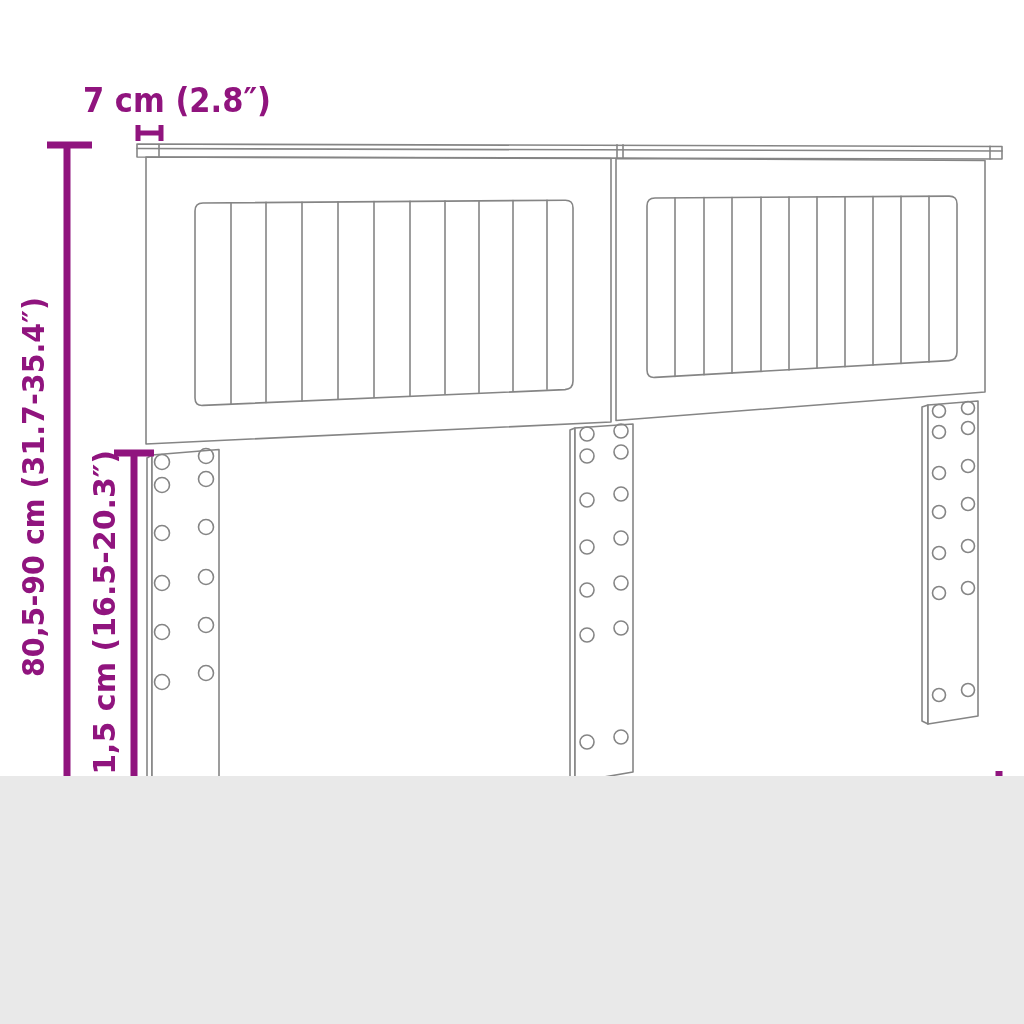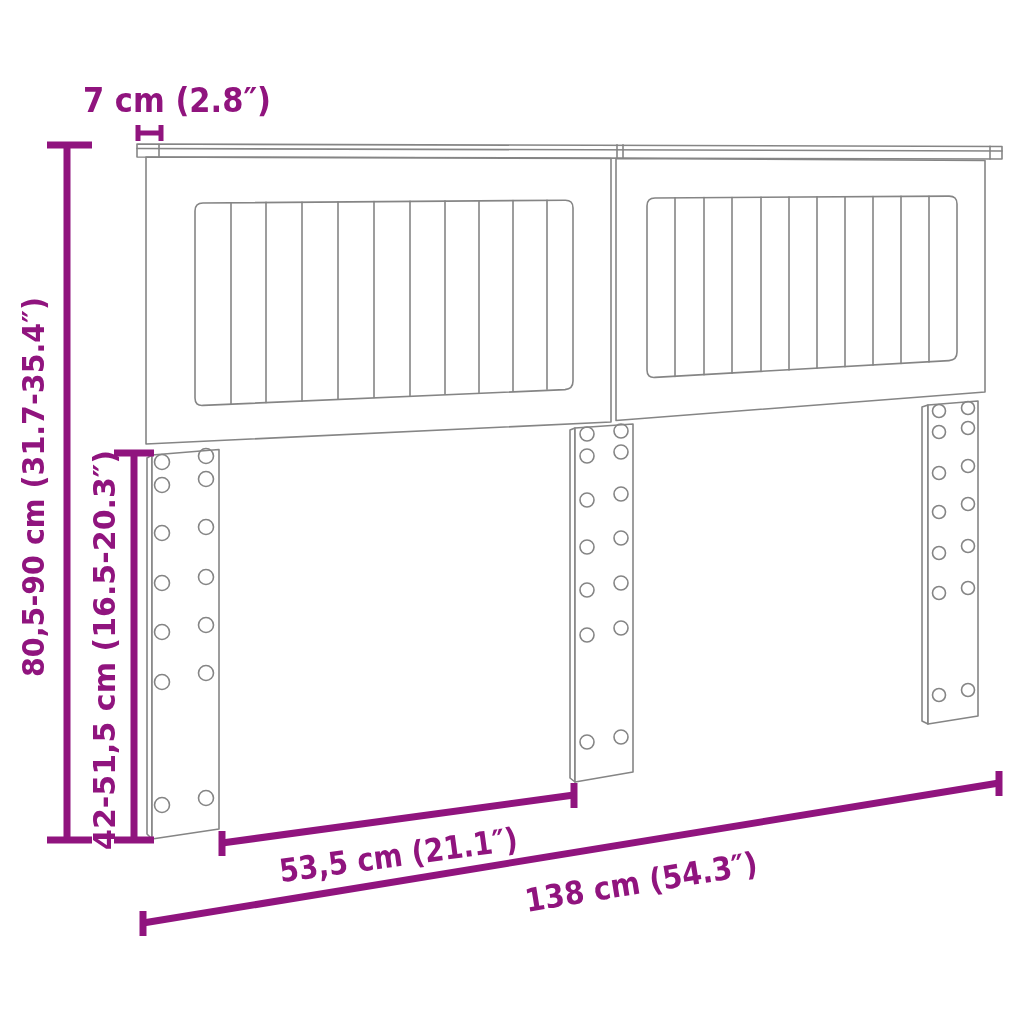--- a/index.html
+++ b/index.html
@@ -3,21 +3,21 @@
 <meta charset="utf-8">
 <style>
   :root{
     --accent:#90147E;
     --line-art:#858585;
     --background:#FFFFFF;
   }
   html,body{margin:0;padding:0;background:#e9e9e9;}
   .canvas{
     position:relative;
-    width:1024px;height:1024px;
+    width:1024px;height:776px;
     margin:0 auto;
     background:var(--background);
     overflow:hidden;
   }
   svg{display:block;width:1024px;height:1024px;}
   .art{stroke:var(--line-art);stroke-width:1.6;fill:none;stroke-linejoin:round;stroke-linecap:round;}
   .art-fill{stroke:var(--line-art);stroke-width:1.6;fill:var(--background);stroke-linejoin:round;}
   .dim{stroke:var(--accent);stroke-width:7;fill:none;stroke-linecap:butt;}
   .dim-thin{stroke:var(--accent);stroke-width:5;fill:none;stroke-linecap:butt;}
   .dim-text{

